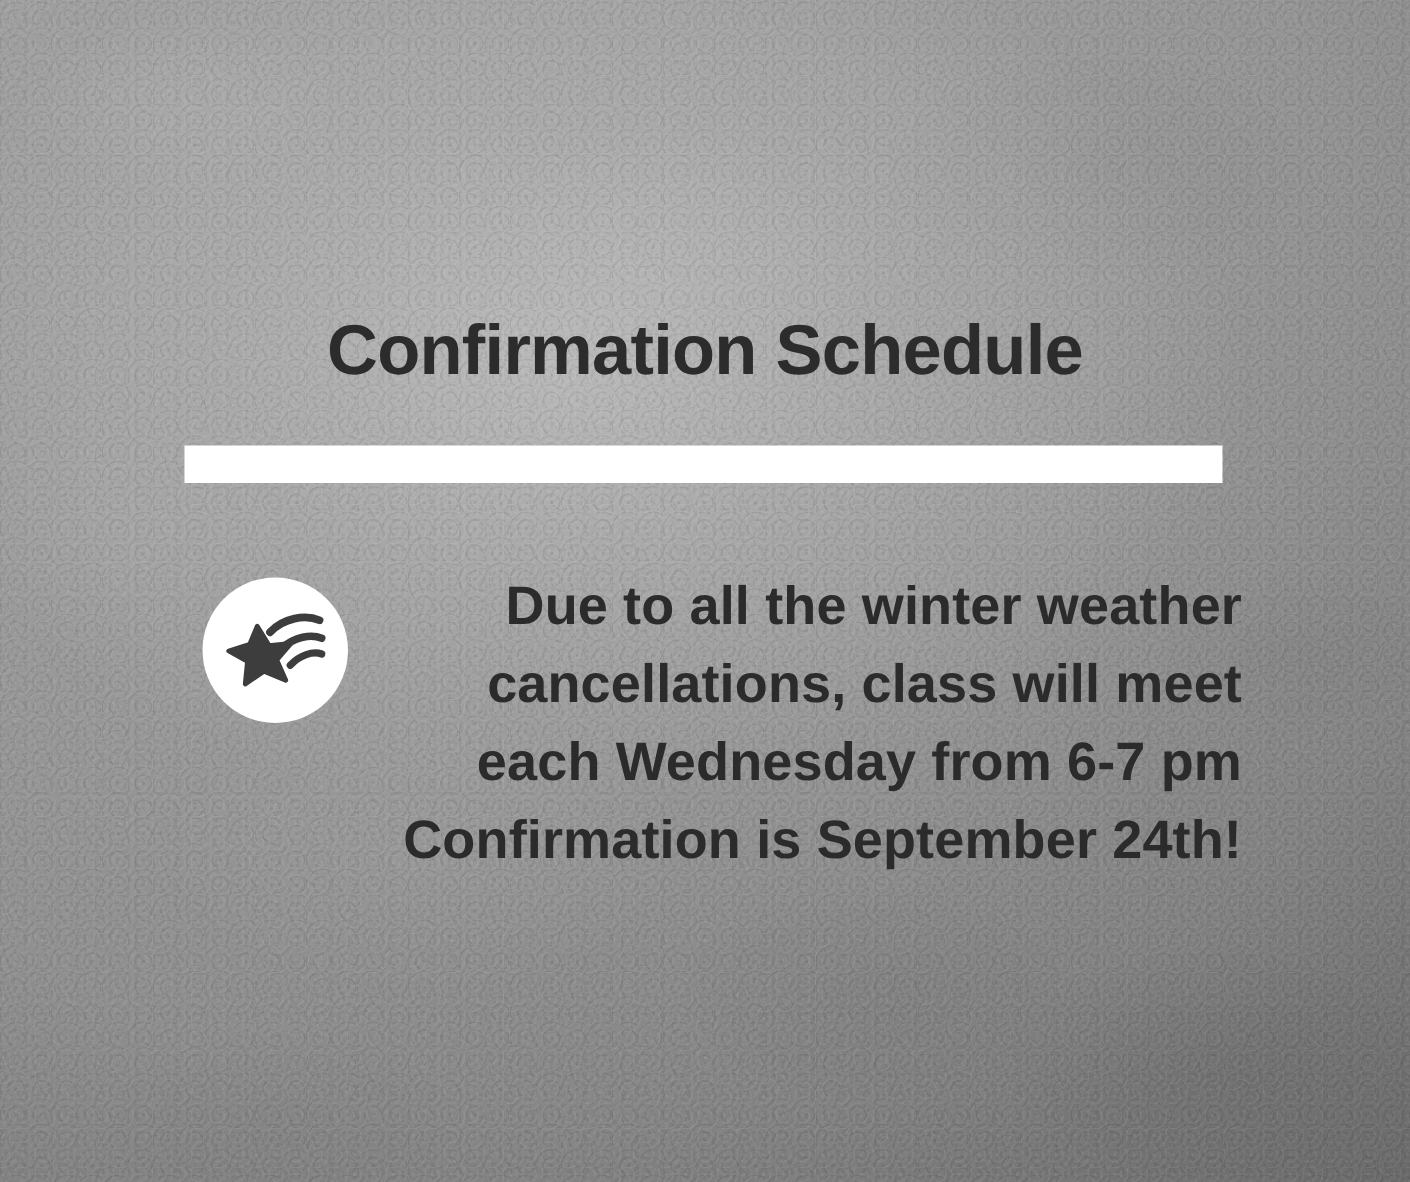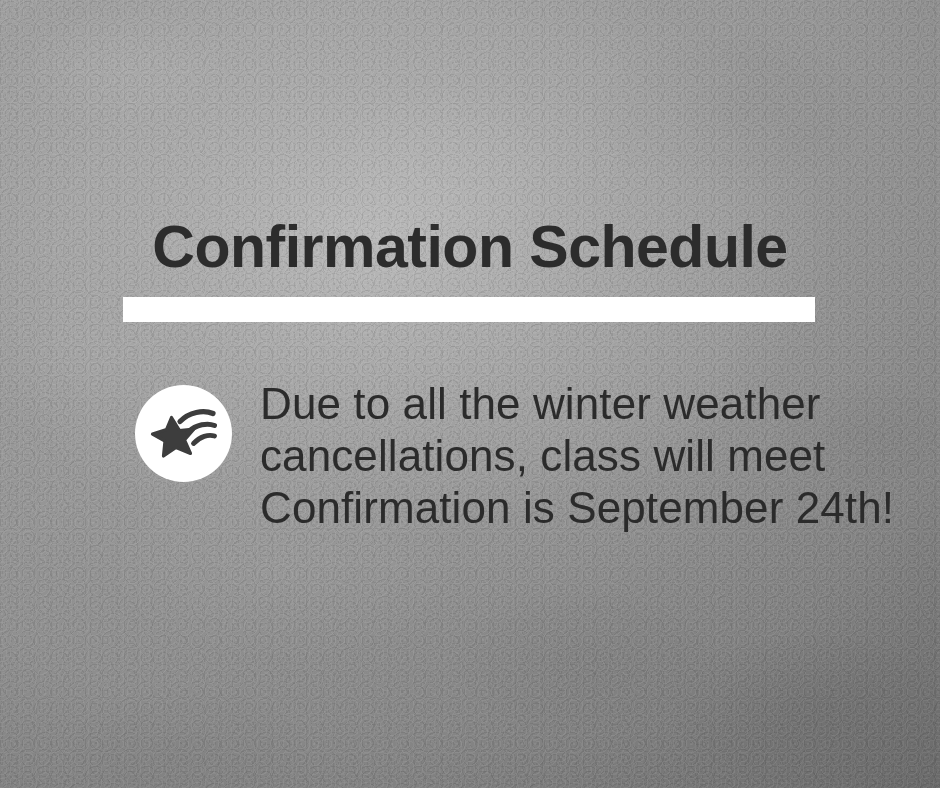--- a/index.html
+++ b/index.html
@@ -87,45 +87,45 @@
   }
 
   .poster-title {
     position: absolute;
     left: 0;
     right: 0;
     top: 178px;
     text-align: center;
     color: #2c2c2c;
     font-family: "Liberation Sans Narrow", "Liberation Sans", sans-serif;
-    font-size: 59px;
+    font-size: 47px;
     font-weight: bold;
     letter-spacing: -0.5px;
     line-height: 1.0;
     white-space: nowrap;
   }
 
   .divider-bar {
     position: absolute;
     left: 123px;
     top: 297px;
     width: 692px;
     height: 25px;
     background: #ffffff;
   }
 
   .body-block {
     position: absolute;
-    left: 260px;
+    left: 268px;
     top: 378px;
     width: 560px;
     text-align: right;
     color: #2b2b2b;
-    font-size: 44px;
-    font-weight: normal;
+    font-size: 36px;
+    font-weight: bold;
     line-height: 52px;
     letter-spacing: 0.1px;
   }
   .body-line { display: block; white-space: nowrap; }
 
   
   .icon-badge {
     position: absolute;
     left: 135px;
     top: 385px;
@@ -166,17 +166,18 @@
           <path d="M31.0 22.5 C40.0 13.0 54.5 10.5 64.0 14.5" fill="none" stroke="#3d3d3d" stroke-width="5.2" stroke-linecap="round"></path>
           <path d="M39.0 33.0 C47.5 25.5 58.5 23.5 65.5 26.5" fill="none" stroke="#3d3d3d" stroke-width="5.0" stroke-linecap="round"></path>
           <path d="M44.5 44.5 C51.0 37.5 59.5 35.0 65.5 37.0" fill="none" stroke="#3d3d3d" stroke-width="4.8" stroke-linecap="round"></path>
         </svg>
       </span>
     </div>
 
     <div class="body-block">
       <span class="body-line">Due to all the winter weather</span>
       <span class="body-line">cancellations, class will meet</span>
+      <span class="body-line">each Wednesday from 6-7 pm</span>
       <span class="body-line">Confirmation is September 24th!</span>
     </div>
 
   </div>
 </div>
 
 </body></html>

